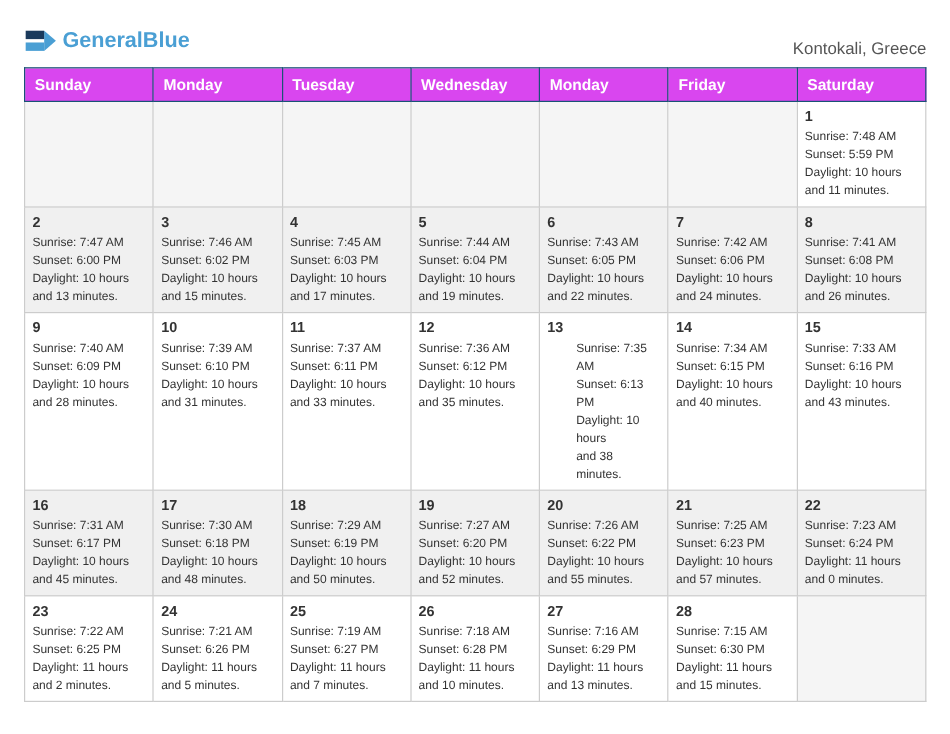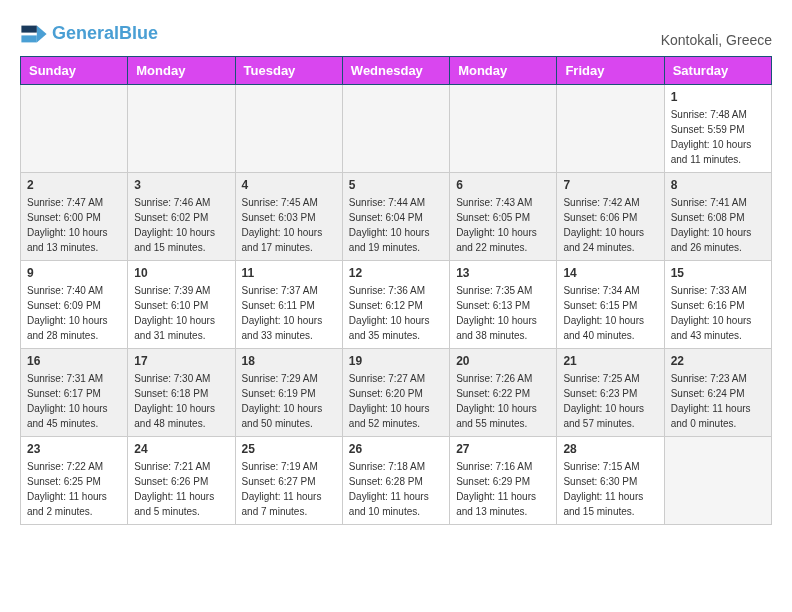--- a/index.html
+++ b/index.html
@@ -214,21 +214,21 @@
         </td>
         <td>
           <span class="day-num">12</span>
           <div class="day-info" style="white-space: pre-line;">Sunrise: 7:36 AM
 Sunset: 6:12 PM
 Daylight: 10 hours
 and 35 minutes.</div>
         </td>
         <td>
           <span class="day-num">13</span>
-          <div class="day-info" style="white-space: pre-line;">Sunrise: 7:35 AM
+          <div class="day-info" style="white-space: pre-line; margin-left: 24px;">Sunrise: 7:35 AM
 Sunset: 6:13 PM
 Daylight: 10 hours
 and 38 minutes.</div>
         </td>
         <td>
           <span class="day-num">14</span>
           <div class="day-info" style="white-space: pre-line;">Sunrise: 7:34 AM
 Sunset: 6:15 PM
 Daylight: 10 hours
 and 40 minutes.</div>

